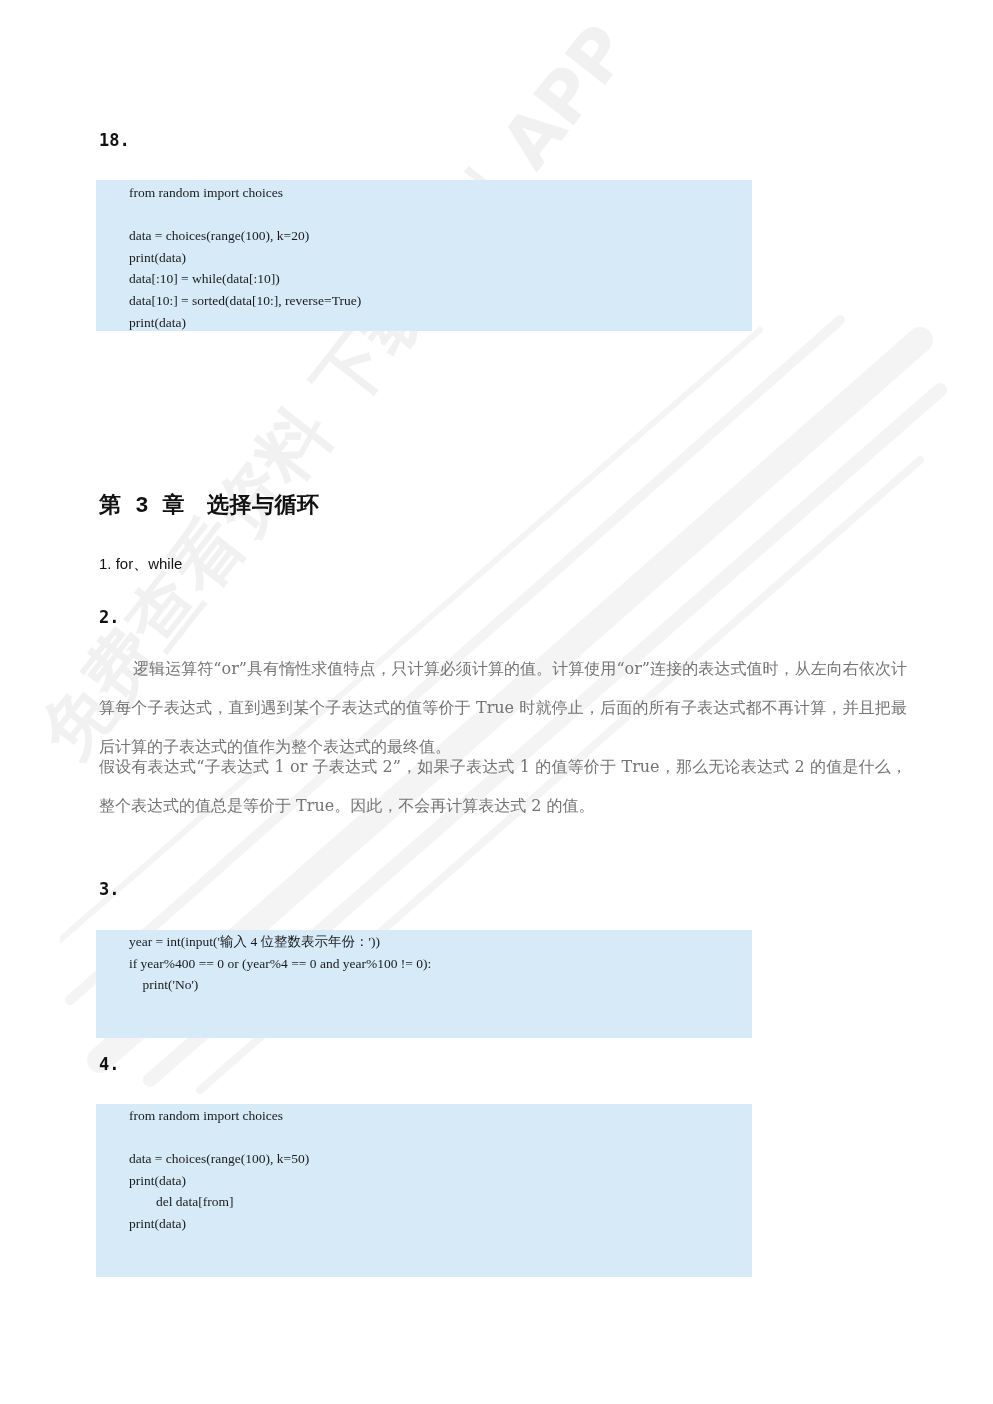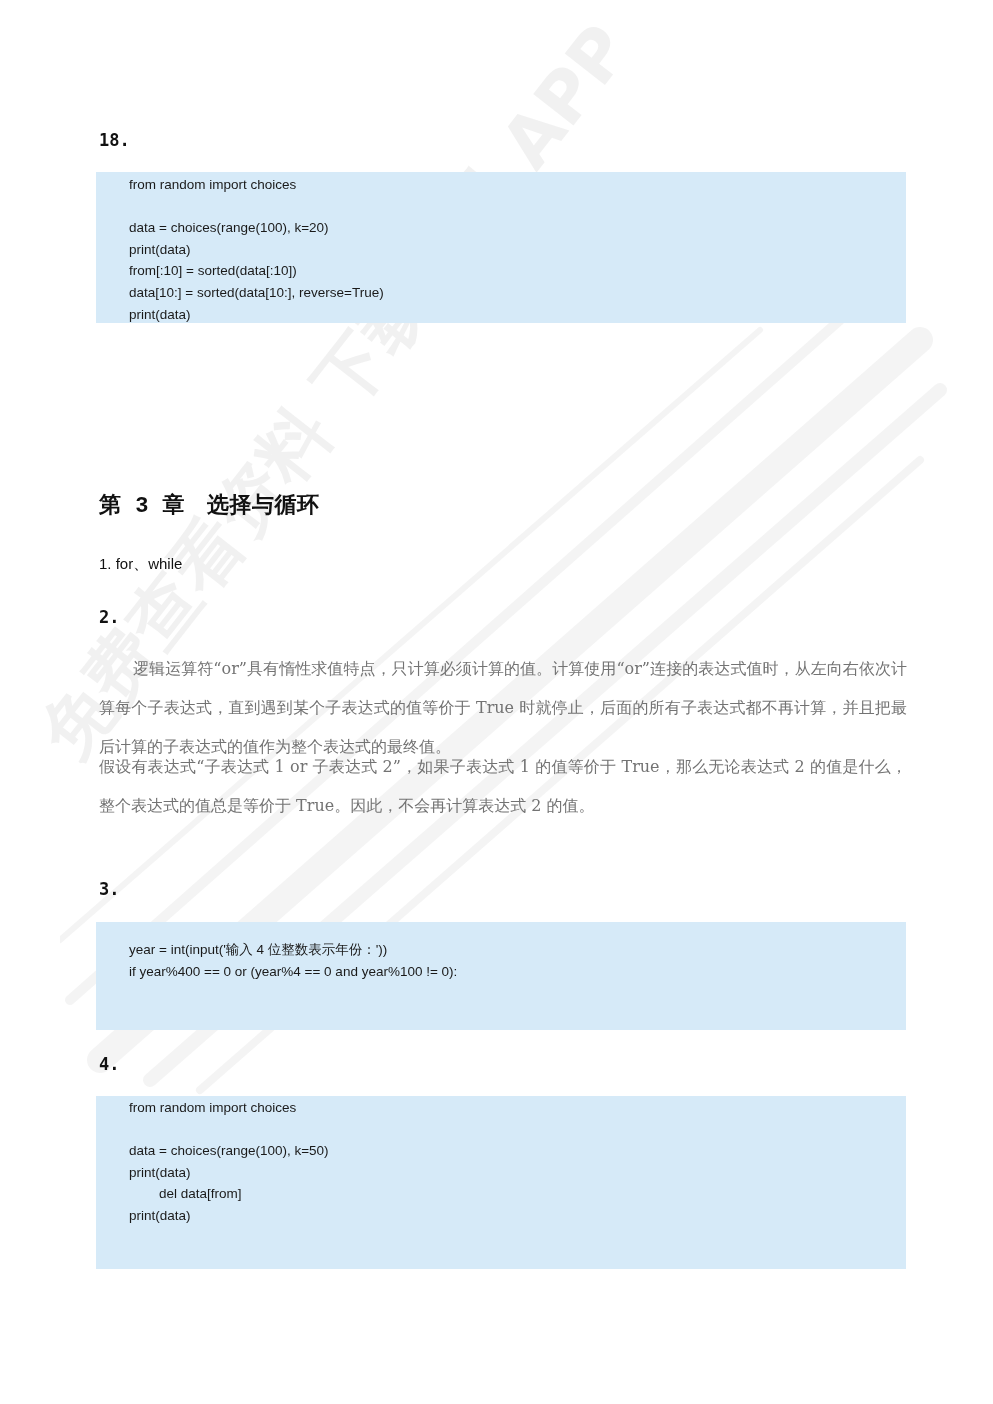--- a/index.html
+++ b/index.html
@@ -6,23 +6,23 @@
     body {
       width: 993px; height: 1404px; background: #ffffff; position: relative; overflow: hidden;
       font-family: "DejaVu Sans", "Liberation Sans", sans-serif; color: #1a1a1a;
     }
     .page { position: absolute; left: 0; top: 0; width: 993px; height: 1404px; }
     .num {
       position: absolute; left: 99px; font-family: "DejaVu Sans Mono", "Liberation Mono", monospace;
       font-weight: bold; font-size: 17px; color: #111;
     }
     .code {
-      position: absolute; left: 96px; width: 810px; background: #d6eaf8;
-      font-family: Liberation Sans, sans-serif; font-size: 13.5px; color: #1a1a1a;
-      box-sizing: border-box; padding-left: 33px;
+      position: absolute; left: 96px; width: 656px; background: #d6eaf8;
+      font-family: Liberation Serif, serif; font-size: 13.5px; color: #1a1a1a;
+      box-sizing: border-box; padding-left: 33px; margin-top: 8px;
     }
     .code .line { height: 21.6px; line-height: 21.6px; white-space: pre; }
     .chapter {
       position: absolute; left: 99px; top: 490px; font-size: 22px; font-weight: bold; color: #111;
       font-family: Liberation Mono, monospace; letter-spacing: 0.5px;
     }
     .chapter .gap { display: inline-block; width: 22px; }
     .ans1 {
       position: absolute; left: 99px; top: 555px; font-family: Liberation Sans, sans-serif;
       font-size: 15px; color: #111;
@@ -56,43 +56,44 @@
     </g>
   </svg>
   <div class="watermark">免费查看资料 下载小料 APP</div>
 
   <div class="num" style="top:130px;">18.</div>
   <div class="code" style="top:172px; padding-top:2px; padding-bottom:0; height:151px;">
     <div class="line">from random import choices</div>
     <div class="line"></div>
     <div class="line">data = choices(range(100), k=20)</div>
     <div class="line">print(data)</div>
-    <div class="line">from[:10] = sorted(data[:10])</div>
+    <div class="line">data[:10] = while(data[:10])</div>
     <div class="line">data[10:] = sorted(data[10:], reverse=True)</div>
     <div class="line">print(data)</div>
   </div>
 
   <div class="chapter">
     <span>第 3 章</span><span class="gap"></span><span>选择与循环</span>
   </div>
 
   <div class="ans1">1. for、while</div>
 
   <div class="num" style="top:607px;">2.</div>
   <div class="para" style="top:649px;">
     <span class="indent"></span><span>逻辑运算符“or”具有惰性求值特点，只计算必须计算的值。计算使用“or”连接的表达式值时，从左向右依次计算每个子表达式，直到遇到某个子表达式的值等价于 True 时就停止，后面的所有子表达式都不再计算，并且把最后计算的子表达式的值作为整个表达式的最终值。</span>
   </div>
   <div class="para" style="top:747px;">
     <span>假设有表达式“子表达式 1 or  子表达式 2”，如果子表达式 1 的值等价于 True，那么无论表达式 2 的值是什么，整个表达式的值总是等价于 True。因此，不会再计算表达式 2 的值。</span>
   </div>
 
   <div class="num" style="top:879px;">3.</div>
-  <div class="code" style="top:922px; padding-top:17px; height:108px;">
+  <div class="code" style="top:922px; padding-top:1px; height:108px;">
     <div class="line">year = int(input('输入 4 位整数表示年份：'))</div>
     <div class="line">if year%400 == 0 or (year%4 == 0 and year%100 != 0):</div>
+    <div class="line">    print('No')</div>
   </div>
 
   <div class="num" style="top:1054px;">4.</div>
   <div class="code" style="top:1096px; padding-top:1px; height:173px;">
     <div class="line">from random import choices</div>
     <div class="line"></div>
     <div class="line">data = choices(range(100), k=50)</div>
     <div class="line">print(data)</div>
     <div class="line">        del data[from]</div>
     <div class="line">print(data)</div>

